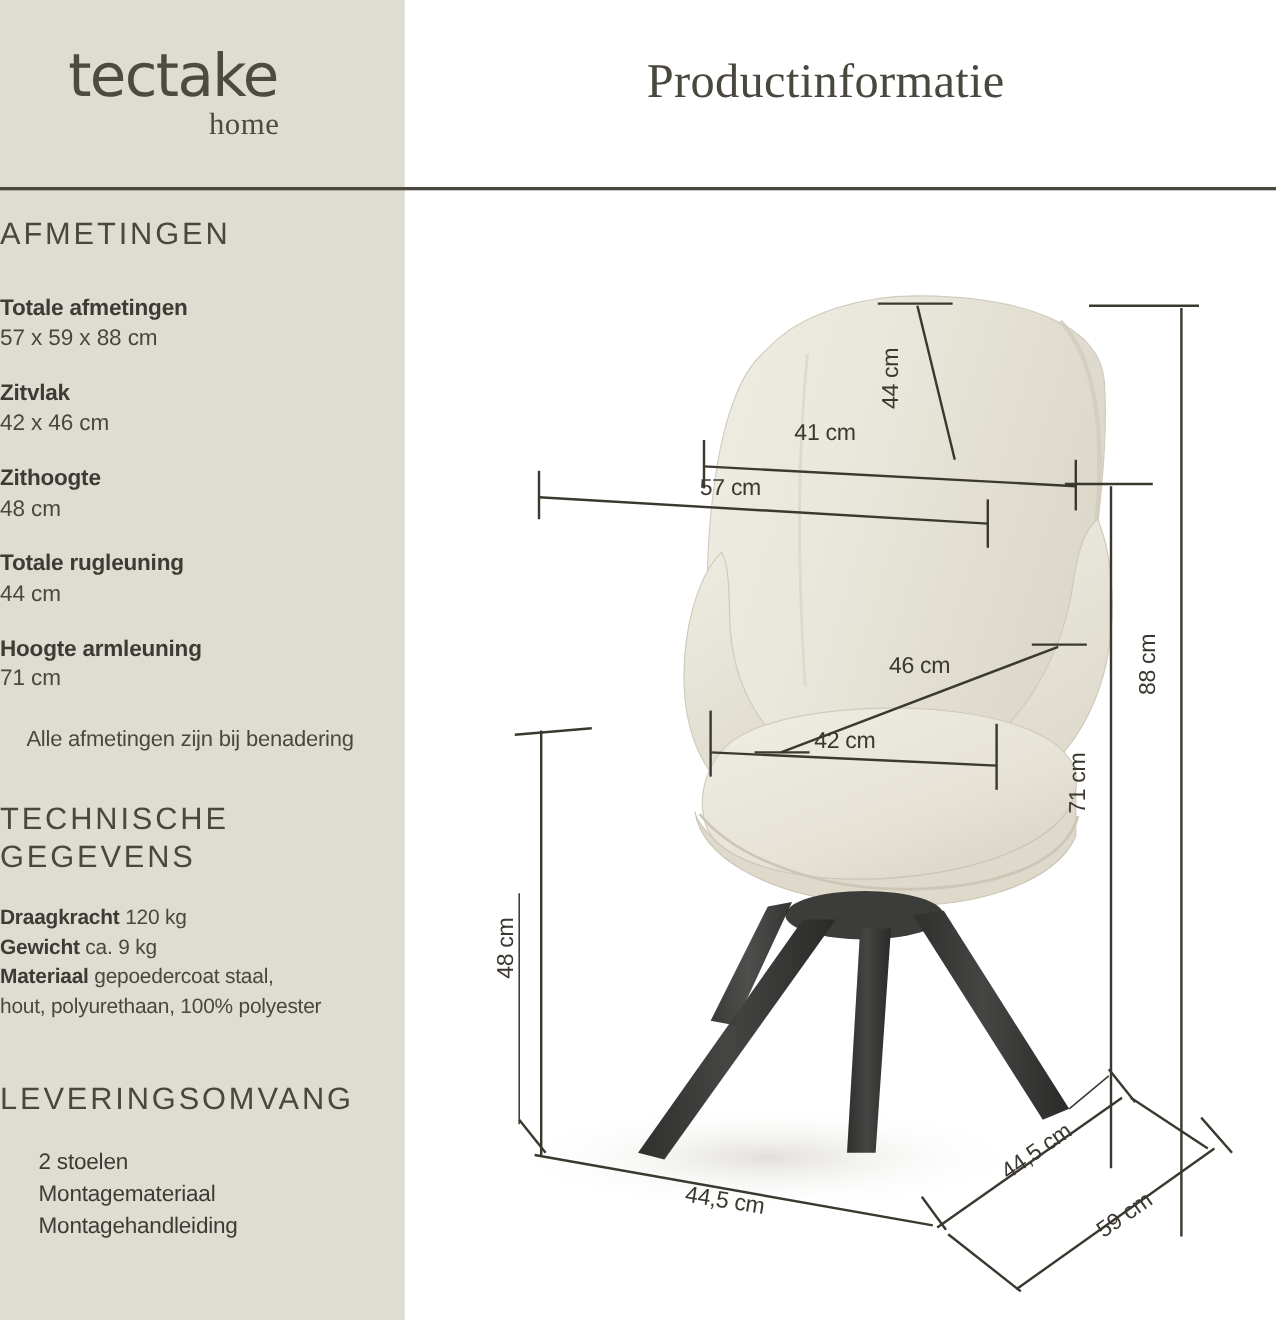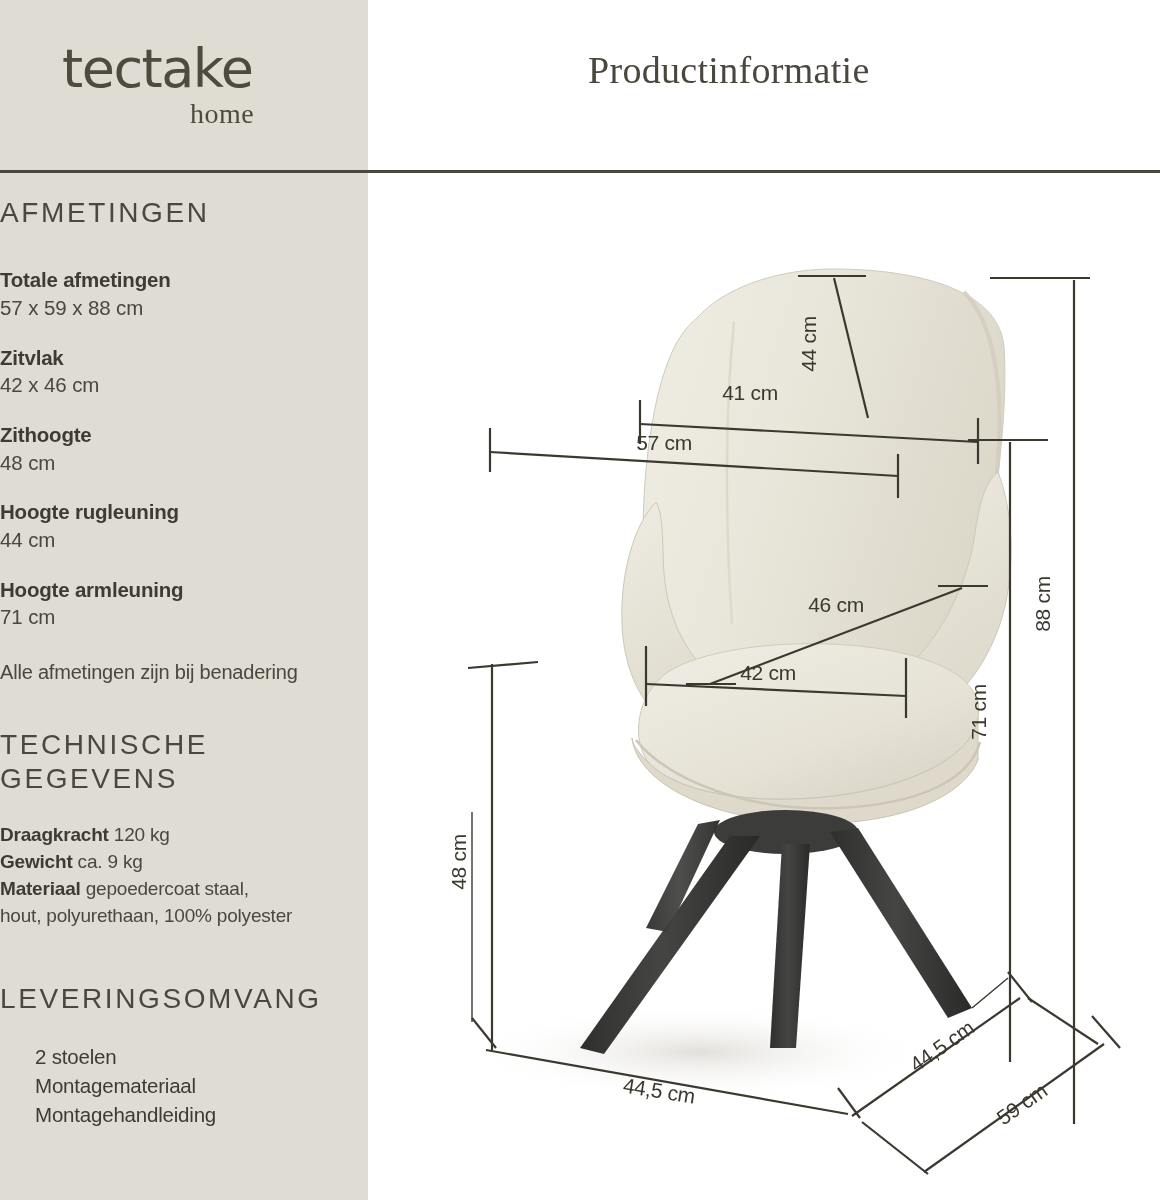--- a/index.html
+++ b/index.html
@@ -54,21 +54,21 @@
     margin-top: 2px;
     letter-spacing: 0.5px;
     padding-left: 40px;
   }
 
   
   #page-title {
     position: absolute;
     left: 588px; top: 48px;
     font-family: "Liberation Serif", serif;
-    font-size: 38px;
+    font-size: 44px;
     font-weight: 400;
     color: #4a473e;
     letter-spacing: 0.3px;
     white-space: nowrap;
   }
 
   
   #side-content {
     position: absolute;
     left: 0; top: 196px;
@@ -101,20 +101,21 @@
     line-height: 1.35;
     letter-spacing: -0.1px;
   }
 
   .note {
     margin-top: 30px;
     font-size: 20px;
     font-weight: 400;
     color: #4a473e;
     letter-spacing: -0.2px;
+    margin-left: 24px;
   }
 
   .tech-line {
     font-size: 19px;
     color: #4a473e;
     line-height: 1.42;
     letter-spacing: -0.2px;
   }
   .tech-line b { font-weight: 700; color: #3d3b33; }
 
@@ -167,21 +168,21 @@
     </div>
     <div class="spec">
       <div class="spec-label">Zitvlak</div>
       <div class="spec-value">42 x 46 cm</div>
     </div>
     <div class="spec">
       <div class="spec-label">Zithoogte</div>
       <div class="spec-value">48 cm</div>
     </div>
     <div class="spec">
-      <div class="spec-label">Hoogte rugleuning</div>
+      <div class="spec-label">Totale rugleuning</div>
       <div class="spec-value">44 cm</div>
     </div>
     <div class="spec">
       <div class="spec-label">Hoogte armleuning</div>
       <div class="spec-value">71 cm</div>
     </div>
 
     <div class="note">Alle afmetingen zijn bij benadering</div>
 
     <div class="sec-head" style="margin-top:44px;">TECHNISCHE

